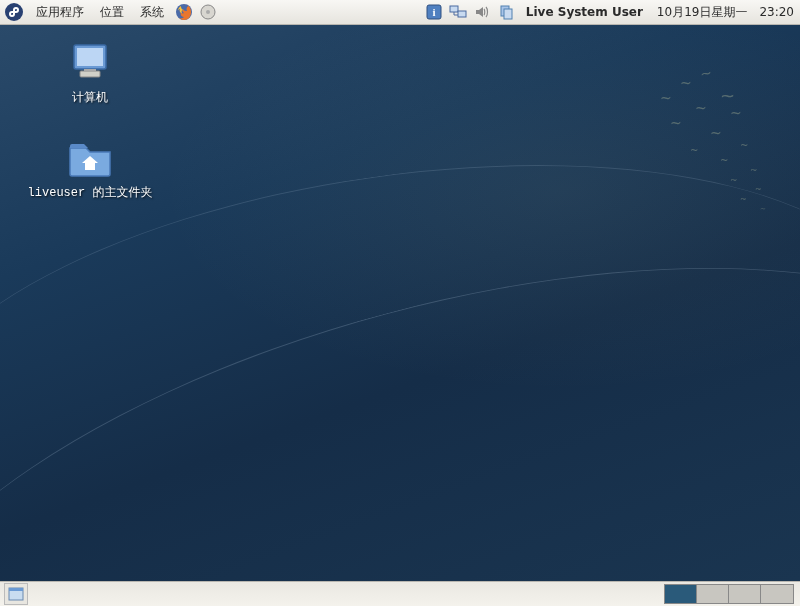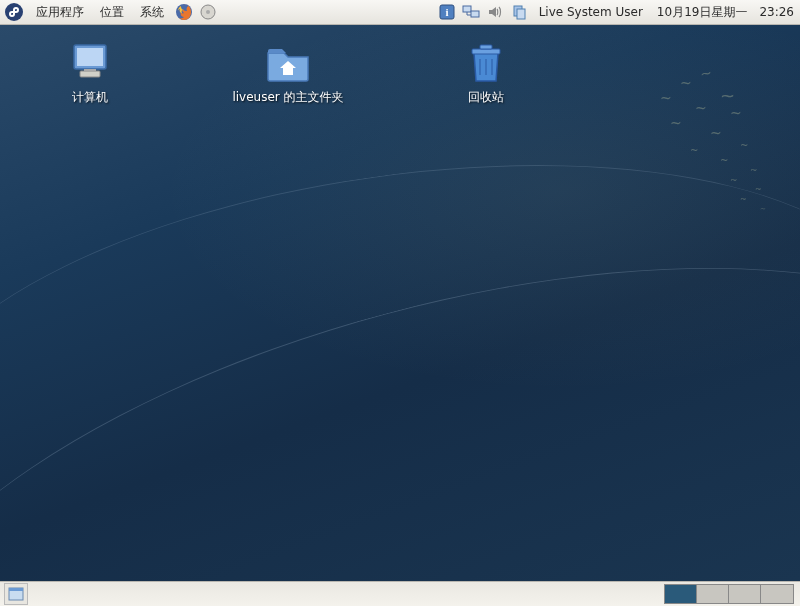--- a/index.html
+++ b/index.html
@@ -54,26 +54,27 @@
   cursor: pointer;
 }
 .fedora-logo {
   width: 20px; height: 20px; margin: 0 4px;
   display: flex; align-items: center; justify-content: center;
 }
 .tray-icon {
   width: 22px; height: 22px; display: flex; align-items: center; justify-content: center;
   cursor: pointer; margin: 0 1px;
 }
-.user-label { font-weight: normal; padding: 0 8px; cursor: pointer; }
+.user-label { font-weight: bold; padding: 0 8px; cursor: pointer; }
 .clock { padding: 0 6px; cursor: pointer; font-size: 12px; }
 .desktop-icons {
   position: absolute; top: 10px; left: 10px;
-  display: flex; flex-direction: row; gap: 38px;
+  display: flex; flex-direction: column; gap: 20px;
   z-index: 2;
+  font-family: Liberation Mono, monospace;
 }
 .dicon {
   width: 160px; display: flex; flex-direction: column; align-items: center;
   cursor: pointer; padding: 4px;
 }
 .dicon .ibox { width: 48px; height: 48px; display: flex; align-items: center; justify-content: center; }
 .dicon .label {
   color: #fff; text-align: center; font-size: 12px;
   text-shadow: 1px 1px 2px rgba(0,0,0,0.8); margin-top: 2px;
   white-space: nowrap;
@@ -145,21 +146,21 @@
         </svg>
     </div>
     <div class="tray-icon">
       <svg width="16" height="16" viewBox="0 0 16 16">
           <rect x="3" y="2" width="8" height="10" fill="#a8c4e8" stroke="#5080b0"></rect>
           <rect x="6" y="5" width="8" height="10" fill="#c8daf0" stroke="#5080b0"></rect>
         </svg>
     </div>
     <div class="user-label">Live System User</div>
     <div class="clock">10月19日星期一</div>
-    <div class="clock">23:26</div>
+    <div class="clock">23:20</div>
   </div>
 </div>
 
 <div class="desktop">
   <div class="birds">
     <span style="top:10px;left:180px;--r:-10deg">~</span>
       <span style="top:20px;left:160px">~</span>
     <span style="top:30px;left:200px;font-size:18px">~</span>
       <span style="top:35px;left:140px">~</span>
     <span style="top:45px;left:175px">~</span>
@@ -191,31 +192,20 @@
     <div class="dicon">
       <div class="ibox">
         <svg width="48" height="48" viewBox="0 0 48 48">
             <path d="M4 14h16l4 4h20v22a2 2 0 0 1-2 2H6a2 2 0 0 1-2-2z" fill="#7aaae0" stroke="#4a7ab8" stroke-width="1.5"></path>
             <path d="M4 12a2 2 0 0 1 2-2h12l4 4H4z" fill="#5a8ac8"></path>
             <path d="M24 22l-8 7h3v7h10v-7h3z" fill="#fff"></path>
           </svg>
       </div>
       <div class="label">liveuser 的主文件夹</div>
     </div>
-    <div class="dicon">
-      <div class="ibox">
-        <svg width="48" height="48" viewBox="0 0 48 48">
-            <path d="M12 14h24l-2 28H14z" fill="#4a8ad4" stroke="#2a5aa4" stroke-width="1.5"></path>
-            <rect x="10" y="10" width="28" height="5" rx="1" fill="#6aa0e0" stroke="#2a5aa4"></rect>
-            <rect x="18" y="6" width="12" height="4" rx="1" fill="#6aa0e0" stroke="#2a5aa4"></rect>
-            <path d="M18 20v16M24 20v16M30 20v16" stroke="#2a5aa4" stroke-width="1"></path>
-          </svg>
-      </div>
-      <div class="label">回收站</div>
-    </div>
   </div>
 </div>
 
 <div class="bottom-panel">
   <div class="panel-left">
     <div class="show-desktop">
       <svg width="16" height="14" viewBox="0 0 16 14">
           <rect x="1" y="1" width="14" height="12" fill="#c8dcf0" stroke="#6a8ab0"></rect>
           <rect x="1" y="1" width="14" height="3" fill="#6a9ad4"></rect>
         </svg>

